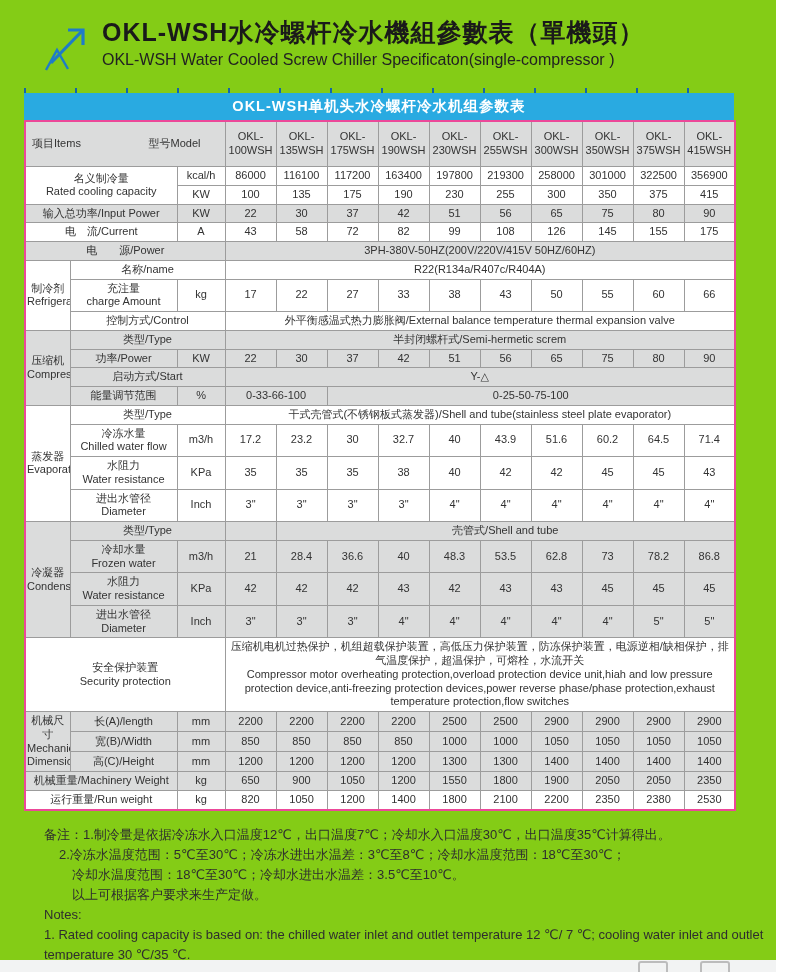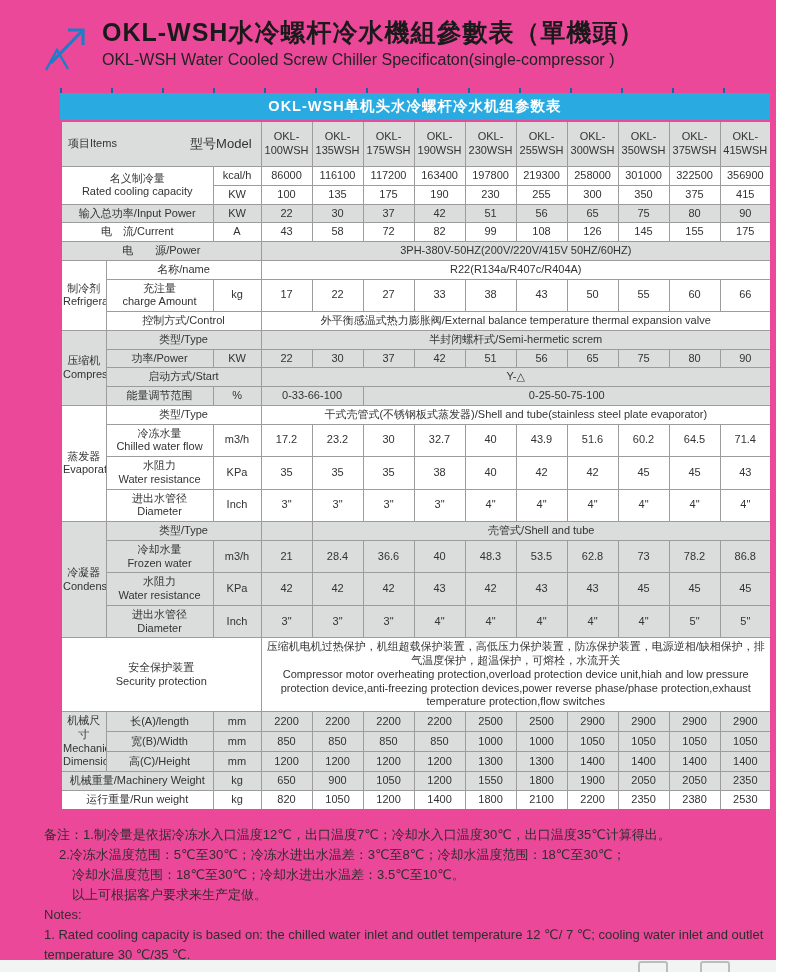--- a/index.html
+++ b/index.html
@@ -1,36 +1,36 @@
 <!DOCTYPE html>
 <html style="--banner-blue: #29aae1; --arrow-blue: #1e7cc8; --tick-blue: #1565a8; --row-gray: #dbdcdc; --border: #9c9c9c; --text: #333333;"><head>
 <meta charset="utf-8">
 <title>OKL-WSH Spec Sheet</title>
 <style>
   html,body{margin:0;padding:0;background:#ffffff;}
   .page{
     position:relative;
     width:776px;height:972px;
-    background:#ec4899;
+    background:#84cc16;
     font-family:"Liberation Sans","DejaVu Sans",sans-serif;
     color:var(--text,#333);
     overflow:hidden;
   }
   
   .doc-header{display:flex;align-items:flex-start;margin:16px 0 0 42px;}
   .logo{width:54px;height:52px;flex:0 0 54px;margin-top:6px;}
   .logo svg{display:block;}
   .titles{margin-left:6px;}
   .title-zh{
     margin:0;font-size:25px;font-weight:bold;color:#1a1a1a;
     letter-spacing:1px;line-height:32px;
   }
   .title-en{font-size:16px;color:#222;line-height:24px;}
   
-  .table-wrap{margin:14px 0 0 60px;width:710px;}
+  .table-wrap{margin:14px 0 0 24px;width:710px;}
   .tick-strip{
     height:5px;width:710px;
     background-image:repeating-linear-gradient(to right,var(--tick-blue,#1565a8) 0 2px,transparent 2px 51px);
   }
   .banner{
     height:27px;line-height:27px;
     background:var(--banner-blue,#29aae1);
     color:#fff;font-size:14.5px;font-weight:bold;text-align:center;
     letter-spacing:1px;
   }
@@ -52,21 +52,21 @@
   td.tl{text-align:left;padding:4px 6px;font-size:10.8px;line-height:1.35;}
   td.corner{
     position:relative;height:40px;padding:0;
     background-image:linear-gradient(to bottom right,
       transparent calc(50% - 0.6px),
       #9a9a9a calc(50% - 0.6px),
       #9a9a9a calc(50% + 0.6px),
       transparent calc(50% + 0.6px));
   }
   .c-items{position:absolute;left:6px;top:50%;transform:translateY(-50%);font-size:11px;}
-  .c-model{position:absolute;right:9px;top:50%;transform:translateY(-50%);font-size:13px;}
+  .c-model{position:absolute;right:24px;top:50%;transform:translateY(-50%);font-size:11px;}
   
   .notes{margin:14px 0 0 44px;width:742px;}
   .notes p{margin:0;font-size:13px;line-height:1.55;color:#2e2e2e;}
   .notes p.ind1{padding-left:15px;}
   .notes p.ind2{padding-left:28px;}
   
   .bottom-strip{position:absolute;left:0;right:0;bottom:0;height:12px;background:#f2f3f3;}
   .edge-mark{
     position:absolute;bottom:-7px;width:26px;height:14px;
     border:2px solid #bcbcbc;border-radius:3px;background:transparent;

